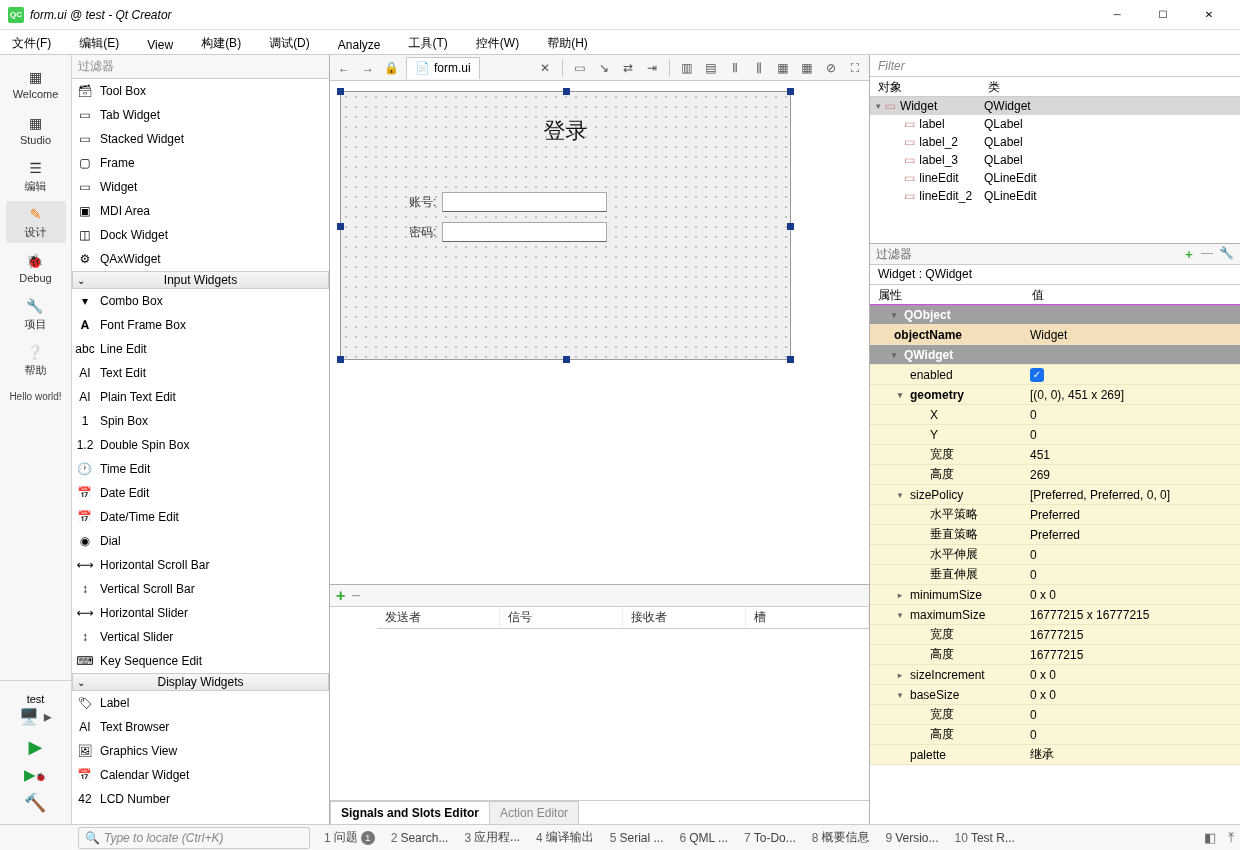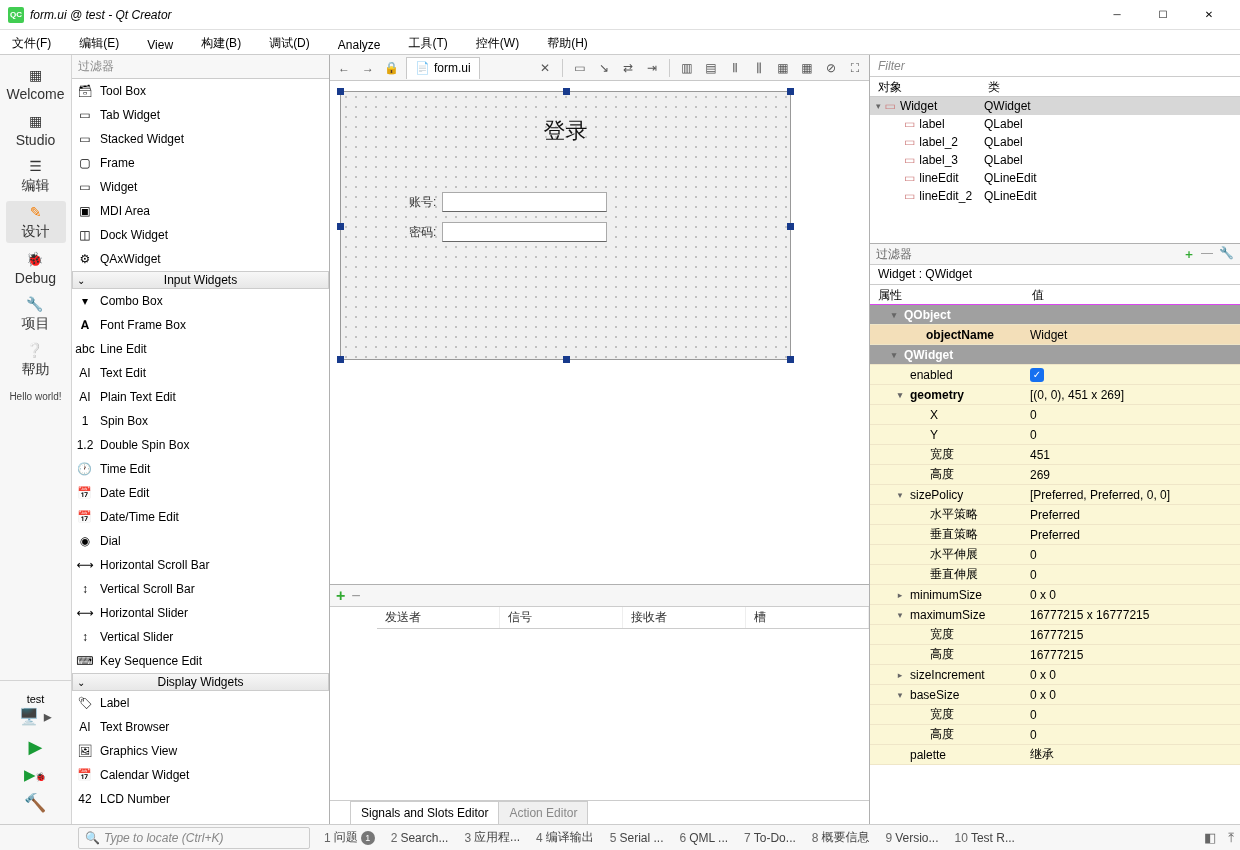--- a/index.html
+++ b/index.html
@@ -8,21 +8,21 @@
 .titlebar .logo { width: 16px; height: 16px; background: #41cd52; border-radius: 2px; display: flex; align-items: center; justify-content: center; color: #fff; font-size: 8px; font-weight: bold; margin-right: 6px; }
 .titlebar .title { flex: 1; font-size: 12px; font-style: italic; }
 .titlebar .win-btn { width: 46px; height: 30px; display: flex; align-items: center; justify-content: center; font-size: 10px; cursor: pointer; }
 .menubar { height: 24px; display: flex; align-items: flex-end; padding: 0 6px; background: #fff; gap: 16px; }
 .menubar .mitem { padding: 2px 6px; cursor: pointer; }
 .main-area { flex: 1; display: flex; min-height: 0; border-top: 1px solid #ccc; }
 .left-rail { width: 72px; background: #f7f7f7; border-right: 1px solid #d4d4d4; display: flex; flex-direction: column; align-items: center; padding-top: 8px; }
 .rail-item { width: 60px; height: 42px; display: flex; flex-direction: column; align-items: center; justify-content: center; gap: 2px; cursor: pointer; color: #333; margin-bottom: 4px; border-radius: 3px; }
 .rail-item.active { background: #e5e5e5; }
 .rail-ico { width: 18px; height: 18px; display: flex; align-items: center; justify-content: center; font-size: 14px; }
-.rail-lbl { font-size: 14px; text-align: center; }
+.rail-lbl { font-size: 11px; text-align: center; }
 .rail-item.design .rail-ico { color: #f57c00; }
 .rail-spacer { flex: 1; }
 .rail-bottom { width: 100%; display: flex; flex-direction: column; align-items: center; padding: 6px 0; border-top: 1px solid #d4d4d4; }
 .rail-bottom .cfg-label { font-size: 11px; margin: 6px 0 2px; }
 .rail-bottom .cfg-ico { font-size: 16px; margin-bottom: 6px; }
 .rail-bottom .run-ico { font-size: 18px; margin: 4px 0; }
 .col { display: flex; flex-direction: column; }
 .widgetbox { width: 258px; border-right: 1px solid #b0b0b0; display: flex; flex-direction: column; background: #fff; }
 .filter-row { height: 24px; border-bottom: 1px solid #ccc; display: flex; align-items: center; padding: 0 6px; color: #888; background: #f7f7f7; }
 .wb-list { flex: 1; overflow-y: auto; }
@@ -41,21 +41,21 @@
 .form-title { position: absolute; top: 24px; left: 0; right: 0; text-align: center; font-size: 22px; color: #111; }
 .form-row { position: absolute; display: flex; align-items: center; gap: 6px; }
 .form-row .lbl { font-size: 12px; color: #333; }
 .form-row .inp { width: 165px; height: 20px; border: 1px solid #aaa; border-bottom: 1px solid #666; background: #fff; }
 .signals-pane { height: 240px; border-top: 1px solid #b0b0b0; display: flex; flex-direction: column; }
 .sig-tbar { height: 22px; display: flex; align-items: center; gap: 6px; padding: 0 6px; background: #f6f6f6; border-bottom: 1px solid #ccc; }
 .sig-head { display: flex; border-bottom: 1px solid #ccc; height: 22px; background: #fff; margin-left: 47px; }
 .sig-head div { flex: 1; padding: 2px 8px; border-right: 1px solid #eee; color: #333; }
 .sig-tabs { height: 24px; display: flex; align-items: flex-end; border-top: 1px solid #ccc; }
 .sig-tab { padding: 4px 10px; border: 1px solid #ccc; border-bottom: none; background: #fff; margin-right: -1px; cursor: pointer; }
-.sig-tab.active { background: #fff; font-weight: normal; margin-left: 20px; }
+.sig-tab.active { background: #fff; font-weight: bold; }
 .sig-tab.inactive { background: #f0f0f0; color: #888; }
 .right { width: 370px; display: flex; flex-direction: column; }
 .oi-filter { height: 22px; border-bottom: 1px solid #ccc; padding: 0 8px; display: flex; align-items: center; color: #888; font-style: italic; }
 .oi-head { display: flex; height: 20px; border-bottom: 1px solid #ccc; background: #fff; }
 .oi-head div { padding: 2px 8px; }
 .oi-head .c1 { width: 110px; }
 .obj-tree { flex: 0 0 auto; height: 146px; overflow: auto; }
 .obj-row { display: flex; height: 18px; align-items: center; }
 .obj-row.sel { background: #d7d7d7; }
 .obj-row .nm { flex: 0 0 110px; padding-left: 0; display: flex; align-items: center; gap: 4px; }
@@ -66,21 +66,21 @@
 .prop-cols { display: flex; height: 20px; border-bottom: 1px solid #d946ef; }
 .prop-cols div { padding: 2px 8px; }
 .prop-cols .c1 { width: 154px; }
 .props { flex: 1; overflow-y: auto; }
 .p-row { display: flex; height: 20px; align-items: center; border-bottom: 1px solid #efe6c8; }
 .p-row .k { width: 154px; padding-left: 8px; display: flex; align-items: center; gap: 4px; }
 .p-row .v { flex: 1; padding-left: 6px; }
 .p-row.grp { background: #a0a0a0; color: #fff; font-weight: bold; }
 .p-row.grp .k { padding-left: 18px; }
 .p-row.obj { background: #f3dfb9; }
-.p-row.obj .k { font-weight: bold; padding-left: 40px; }
+.p-row.obj .k { font-weight: bold; padding-left: 8px; }
 .p-row.w { background: #fbf7d6; }
 .p-row.w.bold .k { font-weight: bold; }
 .p-row.sub .k { padding-left: 44px; }
 .p-row .exp { width: 12px; display: inline-block; text-align: center; color: #666; font-size: 9px; }
 .chk { width: 14px; height: 14px; background: #1670f0; border-radius: 3px; display: inline-flex; align-items: center; justify-content: center; color: #fff; font-size: 10px; }
 .statusbar { height: 26px; border-top: 1px solid #ccc; display: flex; align-items: center; background: #f7f7f7; }
 .sb-search { width: 232px; height: 22px; margin: 0 6px 0 78px; border: 1px solid #ccc; border-radius: 2px; display: flex; align-items: center; padding: 0 6px; color: #888; gap: 4px; }
 .sb-item { padding: 0 8px; color: #444; cursor: pointer; display: flex; align-items: center; gap: 3px; font-size: 12px; }
 .sb-num { color: #666; }
 .sb-badge { width: 14px; height: 14px; border-radius: 7px; background: #777; color: #fff; font-size: 9px; display: inline-flex; align-items: center; justify-content: center; }

